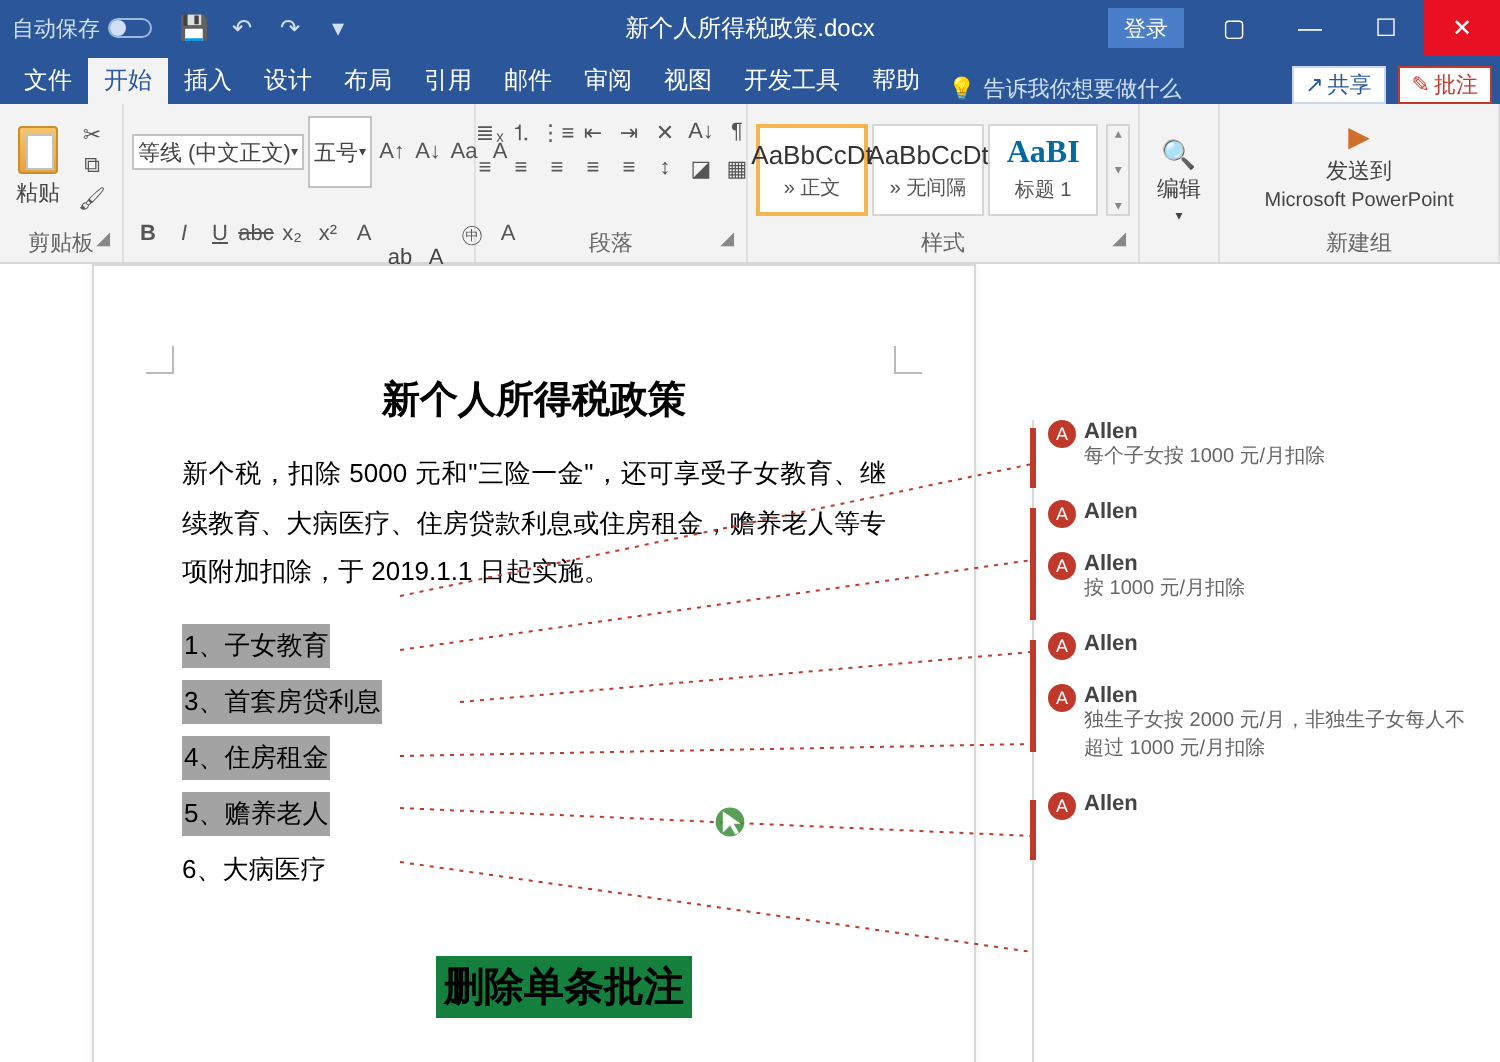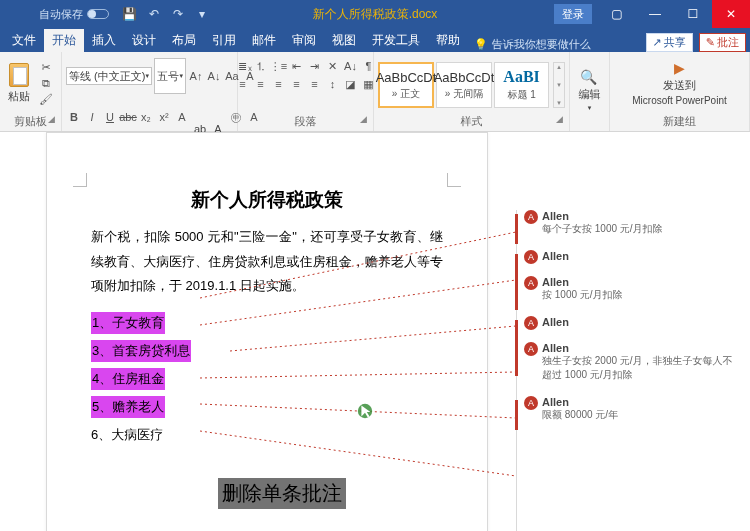--- a/index.html
+++ b/index.html
@@ -1,25 +1,25 @@
 <!DOCTYPE html>
 <html><head>
 <meta charset="utf-8">
 <style>
   * { box-sizing: border-box; margin: 0; padding: 0; font-family: "Microsoft YaHei", "Segoe UI", sans-serif; }
   body { width: 750px; height: 531px; background: #fff; overflow: hidden; position: relative; }
 
   
   .titlebar { height: 28px; background: #2b579a; display: flex; align-items: center; color: #fff; font-size: 11px; position: relative; }
-  .titlebar .autosave { display: flex; align-items: center; gap: 4px; padding: 0 6px; color: #cfe0f5; margin-left: 33px; }
+  .titlebar .autosave { display: flex; align-items: center; gap: 4px; padding: 0 6px; color: #cfe0f5; }
   .switch { width: 22px; height: 10px; border: 1px solid #9db9dc; border-radius: 5px; position: relative; }
   .switch::after { content: ""; width: 8px; height: 8px; background: #cfe0f5; border-radius: 50%; position: absolute; left: 0; top: 0; }
   .qat { display: flex; align-items: center; gap: 2px; padding-left: 4px; }
   .qat .qbtn { width: 22px; height: 22px; display: flex; align-items: center; justify-content: center; color: #cfe0f5; font-size: 12px; }
-  .titlebar .doc-title { position: absolute; left: 50%; transform: translateX(-50%); color: #eab308; font-size: 12px; }
+  .titlebar .doc-title { position: absolute; left: 50%; transform: translateX(-50%); color: #ffffff; font-size: 12px; }
   .titlebar .right { margin-left: auto; display: flex; align-items: center; height: 100%; }
   .login { background: #4a7ec9; height: 20px; padding: 0 8px; display: flex; align-items: center; font-size: 11px; margin-right: 6px; }
   .winbtn { width: 38px; height: 28px; display: flex; align-items: center; justify-content: center; font-size: 12px; color: #fff; }
   .winbtn.close { background: #e81123; }
 
   
   .tabs { height: 24px; background: #2b579a; display: flex; align-items: flex-end; padding: 0 4px; color: #fff; font-size: 12px; }
   .tab { padding: 3px 8px; cursor: default; }
   .tab.active { background: #f3f3f3; color: #2b579a; }
   .tabs .tellme { margin-left: 6px; color: #cfe0f5; font-size: 11px; display: flex; align-items: center; gap: 4px; flex: 1; }
@@ -61,22 +61,22 @@
 
   
   .docarea { position: absolute; top: 132px; bottom: 0; left: 0; right: 0; background: #fff; overflow: hidden; }
   .page { position: absolute; left: 46px; top: 0; width: 442px; background: #fff; border: 1px solid #d9d9d9; box-shadow: 0 0 4px rgba(0,0,0,0.06); padding: 54px 44px 44px 44px; height: 600px; }
   .corner { position: absolute; width: 14px; height: 14px; border-color: #bbb; }
   .corner.tl { left: 26px; top: 40px; border-left: 1px solid #bbb; border-top: 1px solid #bbb; transform: rotate(180deg); }
   .corner.tr { right: 26px; top: 40px; border-right: 1px solid #bbb; border-top: 1px solid #bbb; transform: rotate(180deg);}
   .doc-title-text { text-align: center; font-size: 19px; font-weight: bold; margin-bottom: 12px; }
   .doc-intro { font-size: 13px; line-height: 1.9; text-align: justify; margin-bottom: 10px; }
   .items .item { font-size: 13px; line-height: 1.7; margin: 3px 0; display: inline-block; }
-  .items .item.hl { background: #d946ef; padding: 0 1px; text-align: right; }
-  .caption { position: absolute; left: 218px; bottom: 22px; background: #737373; font-size: 20px; font-weight: normal; padding: 2px 4px; }
+  .items .item.hl { background: #a3a3a3; padding: 0 1px; text-align: right; }
+  .caption { position: absolute; left: 218px; bottom: 22px; background: #15803d; font-size: 20px; font-weight: bold; padding: 2px 4px; }
   .cursor { position: absolute; left: 356px; top: 270px; width: 18px; height: 18px; }
   .cursor svg { width: 18px; height: 18px; }
 
   
   .comments { position: absolute; right: 12px; top: 78px; width: 214px; }
   .vline { position: absolute; left: -8px; top: 0; bottom: -200px; width: 1px; background: #d9d9d9; }
   .comment { position: relative; margin-bottom: 14px; font-size: 11px; color: #555; padding-left: 18px; }
   .comment .avatar { width: 14px; height: 14px; background: #c0392b; color: #fff; font-size: 9px; border-radius: 50%; display: flex; align-items: center; justify-content: center; position: absolute; left: 0; top: 0; }
   .comment .mark { position: absolute; left: -9px; top: 4px; width: 3px; height: 30px; background: #c0392b; }
   .comment .author { font-weight: bold; color: #444; }
@@ -307,21 +307,20 @@
     <div class="comment">
       <div class="mark"></div>
         <div class="avatar">A</div>
       <div class="author">Allen</div>
       <div class="text">独生子女按 2000 元/月，非独生子女每人不超过 1000 元/月扣除</div>
     </div>
     <div class="comment">
       <div class="mark"></div>
         <div class="avatar">A</div>
       <div class="author">Allen</div>
-      <div class="text">限额 80000 元/年</div>
     </div>
   </div>
 
   <div class="cursor">
     <svg viewBox="0 0 20 20">
         <circle cx="10" cy="10" r="8" fill="#3b8f3b" opacity="0.85"></circle>
         <path d="M6 4 L6 16 L10 12 L13 17 L15 16 L12 11 L16 11 Z" fill="#fff"></path>
       </svg>
   </div>
 

